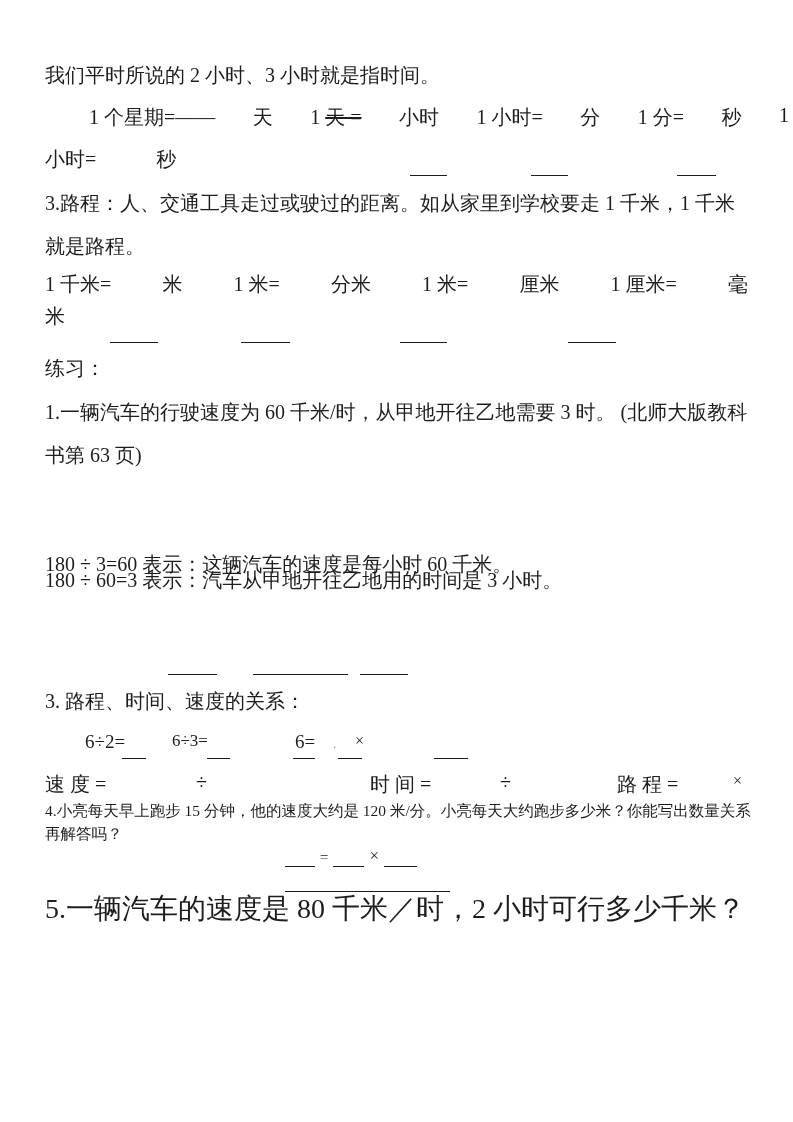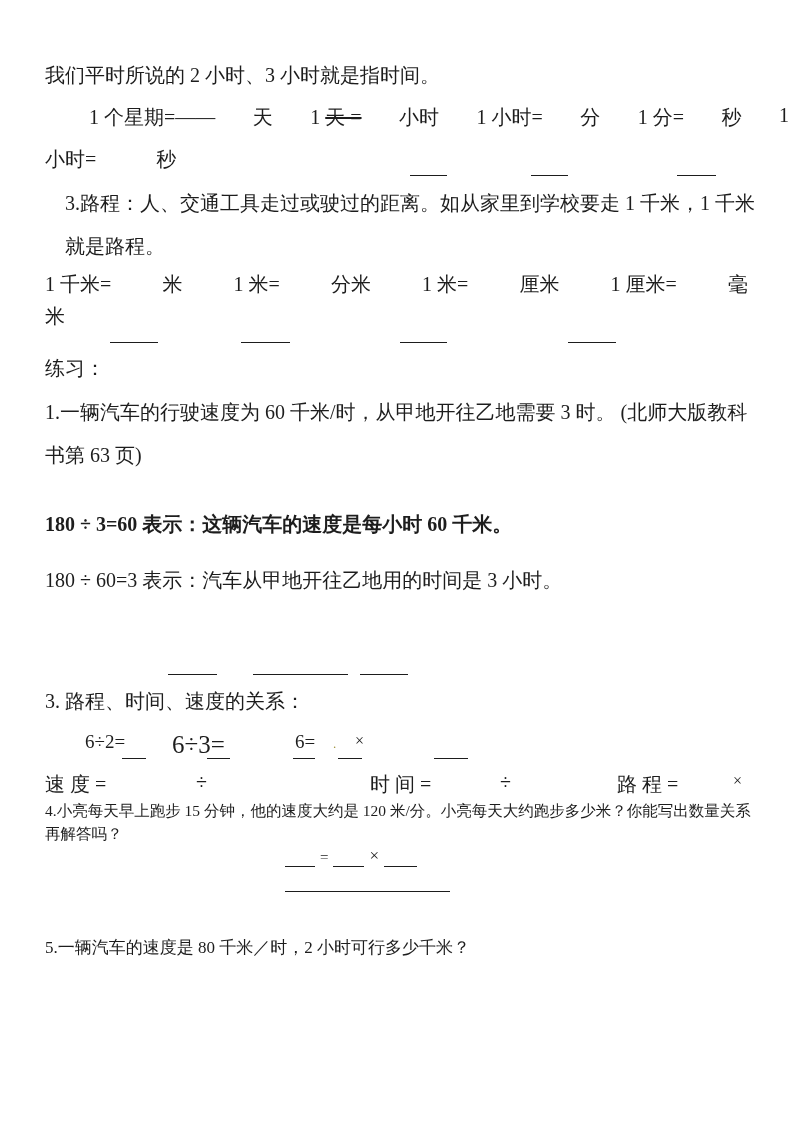--- a/index.html
+++ b/index.html
@@ -44,21 +44,21 @@
 
   <div class="line" style="left:45px;top:146px;">
     <span>小时=</span>
     <span style="margin-left:55px;">秒</span>
   </div>
 
   <div class="blank" style="left:410px;top:175px;width:37px;"></div>
   <div class="blank" style="left:531px;top:175px;width:37px;"></div>
   <div class="blank" style="left:677px;top:175px;width:39px;"></div>
 
-  <div class="para" style="left:45px;top:182px;width:707px;margin-left:20px;">3.路程：人、交通工具走过或驶过的距离。如从家里到学校要走 1 千米，1 千米就是路程。</div>
+  <div class="para" style="left:45px;top:182px;width:707px;">3.路程：人、交通工具走过或驶过的距离。如从家里到学校要走 1 千米，1 千米就是路程。</div>
 
   <div class="flexrow" style="left:45px;top:271px;width:703px;">
     <span>1 千米=</span>
     <span>米</span>
     <span>1 米=</span>
     <span>分米</span>
     <span>1 米=</span>
     <span>厘米</span>
     <span>1 厘米=</span>
     <span>毫</span>
@@ -67,32 +67,32 @@
 
   <div class="blank" style="left:110px;top:342px;width:48px;"></div>
   <div class="blank" style="left:241px;top:342px;width:49px;"></div>
   <div class="blank" style="left:400px;top:342px;width:47px;"></div>
   <div class="blank" style="left:568px;top:342px;width:48px;"></div>
 
   <div class="line" style="left:45px;top:355px;">练习：</div>
 
   <div class="para" style="left:45px;top:391px;width:707px;">1.一辆汽车的行驶速度为 60 千米/时，从甲地开往乙地需要 3 时。 (北师大版教科书第 63 页)</div>
 
-  <div class="line" style="left:45px;top:511px;font-weight:bold;">180 ÷ 3=60 表示：这辆汽车的速度是每小时 60 千米。</div>
+  <div class="line" style="left:45px;top:551px;">180 ÷ 3=60 表示：这辆汽车的速度是每小时 60 千米。</div>
   <div class="line" style="left:45px;top:567px;">180 ÷ 60=3 表示：汽车从甲地开往乙地用的时间是 3 小时。</div>
 
 
   <div class="blank" style="left:168px;top:674px;width:49px;"></div>
   <div class="blank" style="left:253px;top:674px;width:95px;"></div>
   <div class="blank" style="left:360px;top:674px;width:48px;"></div>
 
   <div class="line" style="left:45px;top:688px;">3. 路程、时间、速度的关系：</div>
 
   <div class="line" style="left:85px;top:731px;font-size:19px;">6÷2=</div>
-  <div class="line" style="left:172px;top:731px;font-size:25px;">6÷3=</div>
+  <div class="line" style="left:172px;top:731px;font-size:17px;">6÷3=</div>
   <div class="line" style="left:295px;top:731px;font-size:19px;">6=</div>
   <div class="dot" style="left:333px;top:736px;color:#a29540;">.</div>
   <div class="line" style="left:355px;top:732px;font-size:16px;">×</div>
 
   <div class="blank" style="left:122px;top:758px;width:24px;"></div>
   <div class="blank" style="left:207px;top:758px;width:23px;"></div>
   <div class="blank" style="left:293px;top:758px;width:22px;"></div>
   <div class="blank" style="left:338px;top:758px;width:24px;"></div>
   <div class="blank" style="left:434px;top:758px;width:34px;"></div>
 
@@ -109,15 +109,15 @@
     <span class="fblank" style="width:30px;"></span>
     <span style="padding-bottom:1px;">=</span>
     <span class="fblank" style="width:31px;"></span>
     <span style="padding-bottom:1px;font-size:17px;">×</span>
     <span class="fblank" style="width:33px;"></span>
   </div>
 
   <div class="blank" style="left:285px;top:891px;width:165px;"></div>
 
 
-  <div class="line" style="left:45px;top:936px;font-size:17px;">5.一辆汽车的速度是 80 千米／时，2 小时可行多少千米？</div>
+  <div class="line" style="left:45px;top:890px;font-size:28px;">5.一辆汽车的速度是 80 千米／时，2 小时可行多少千米？</div>
 
 </div>
 
 </body></html>

